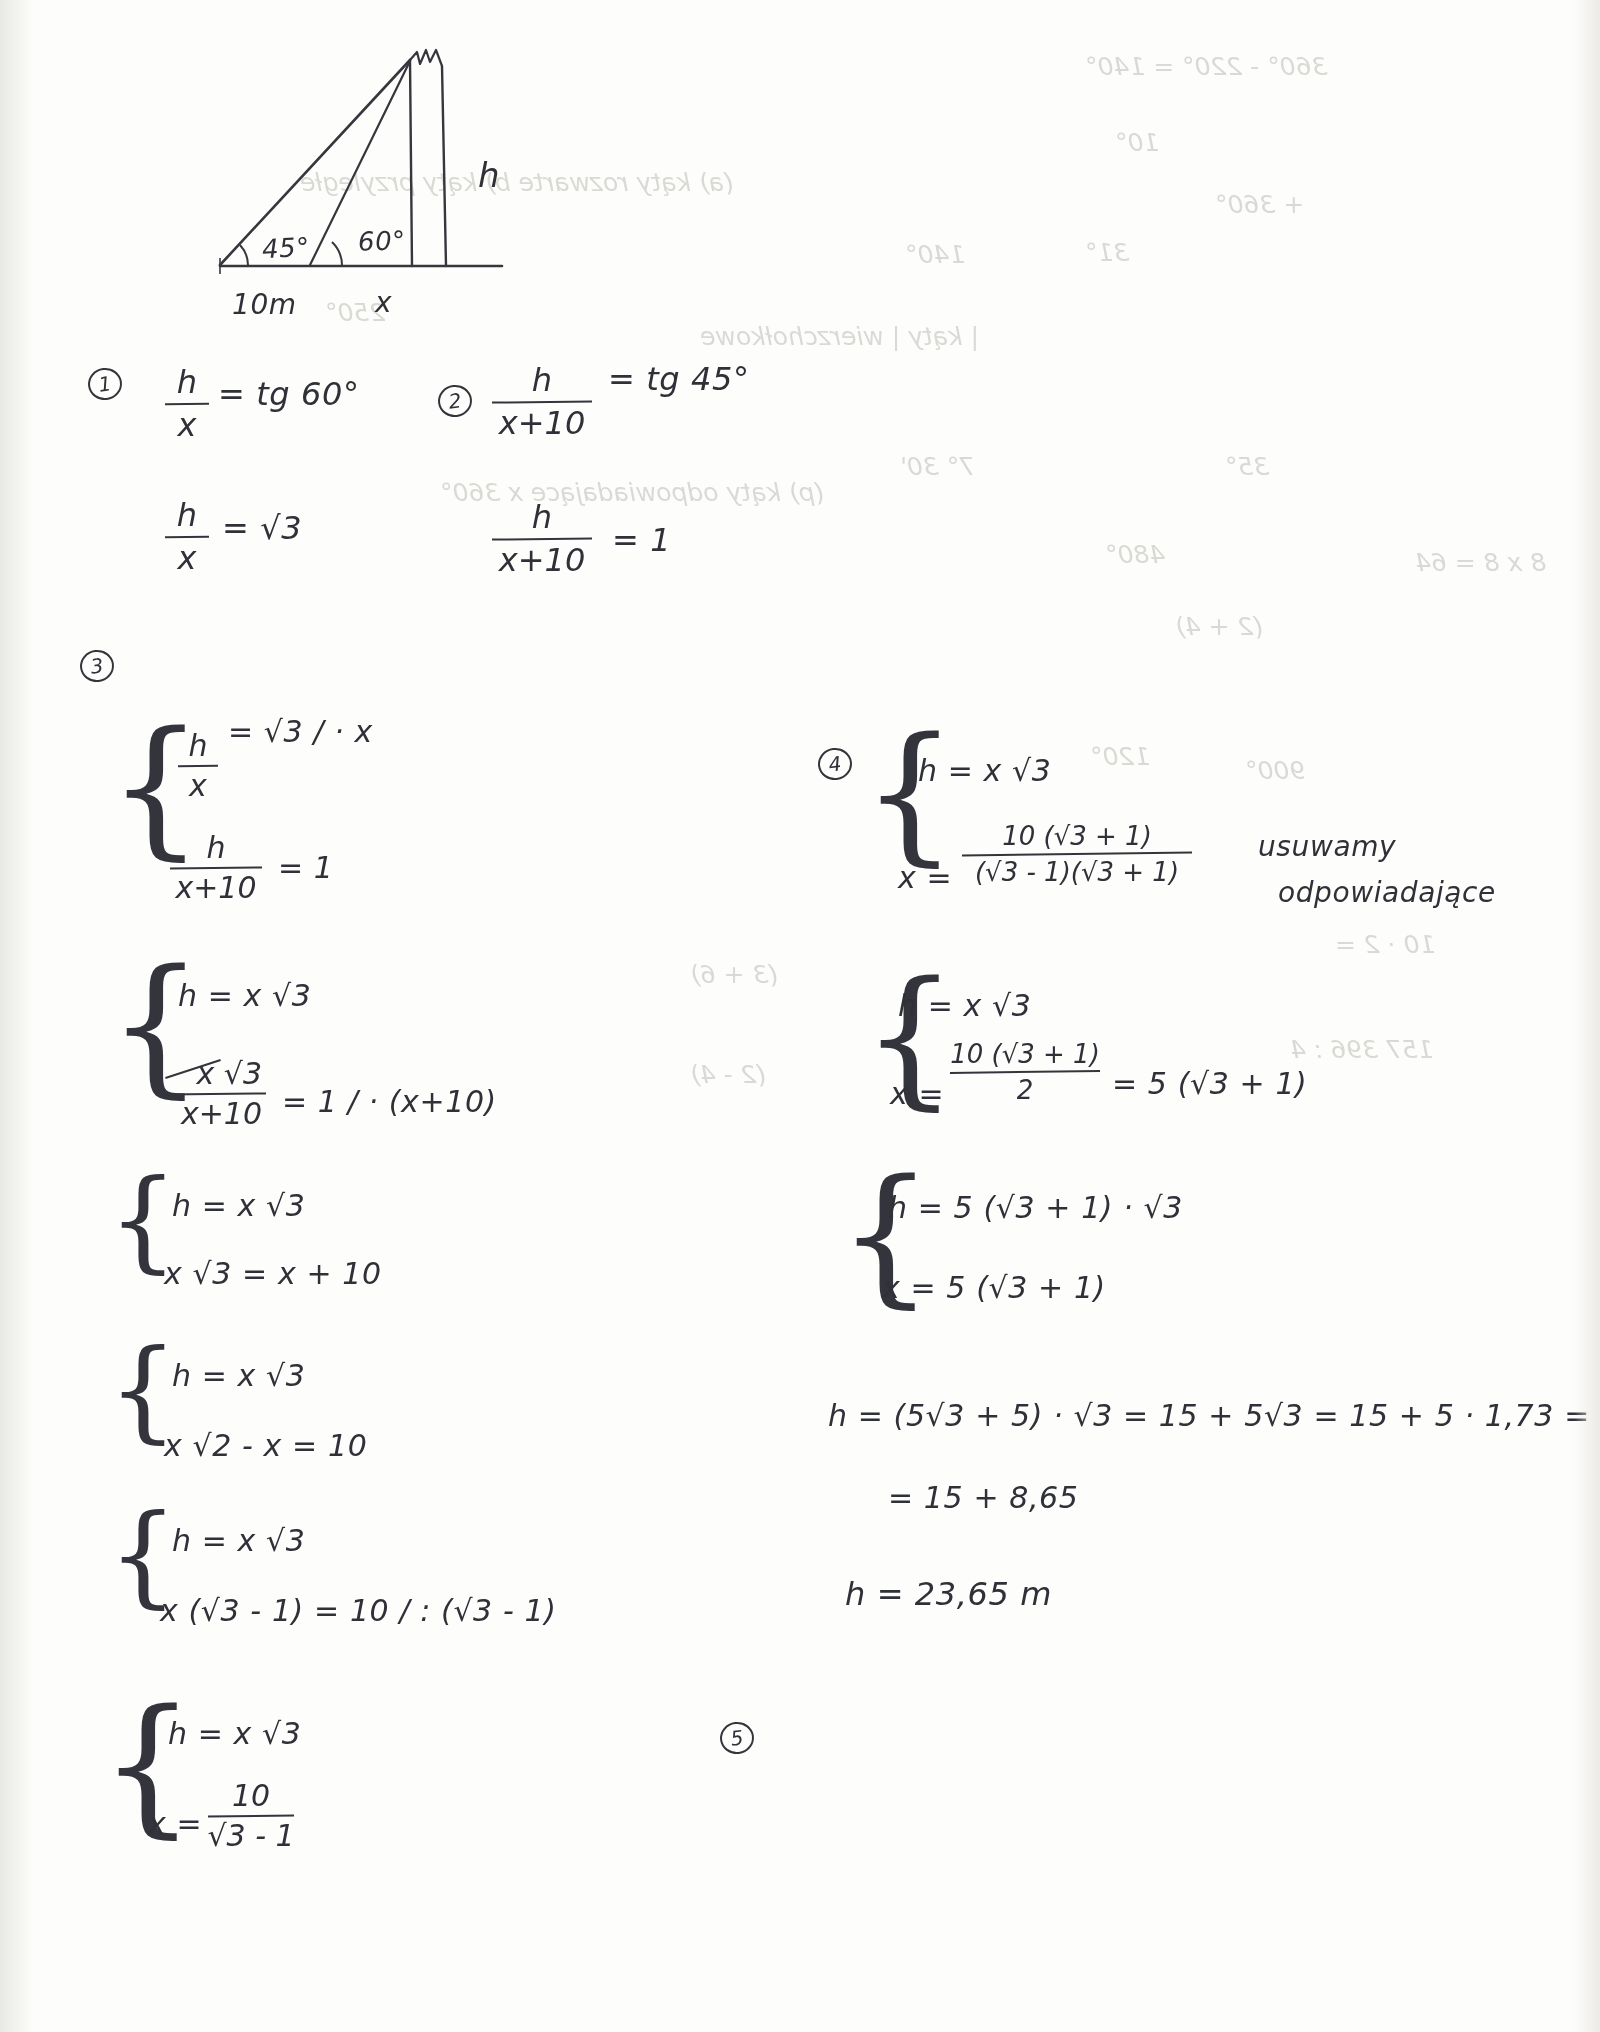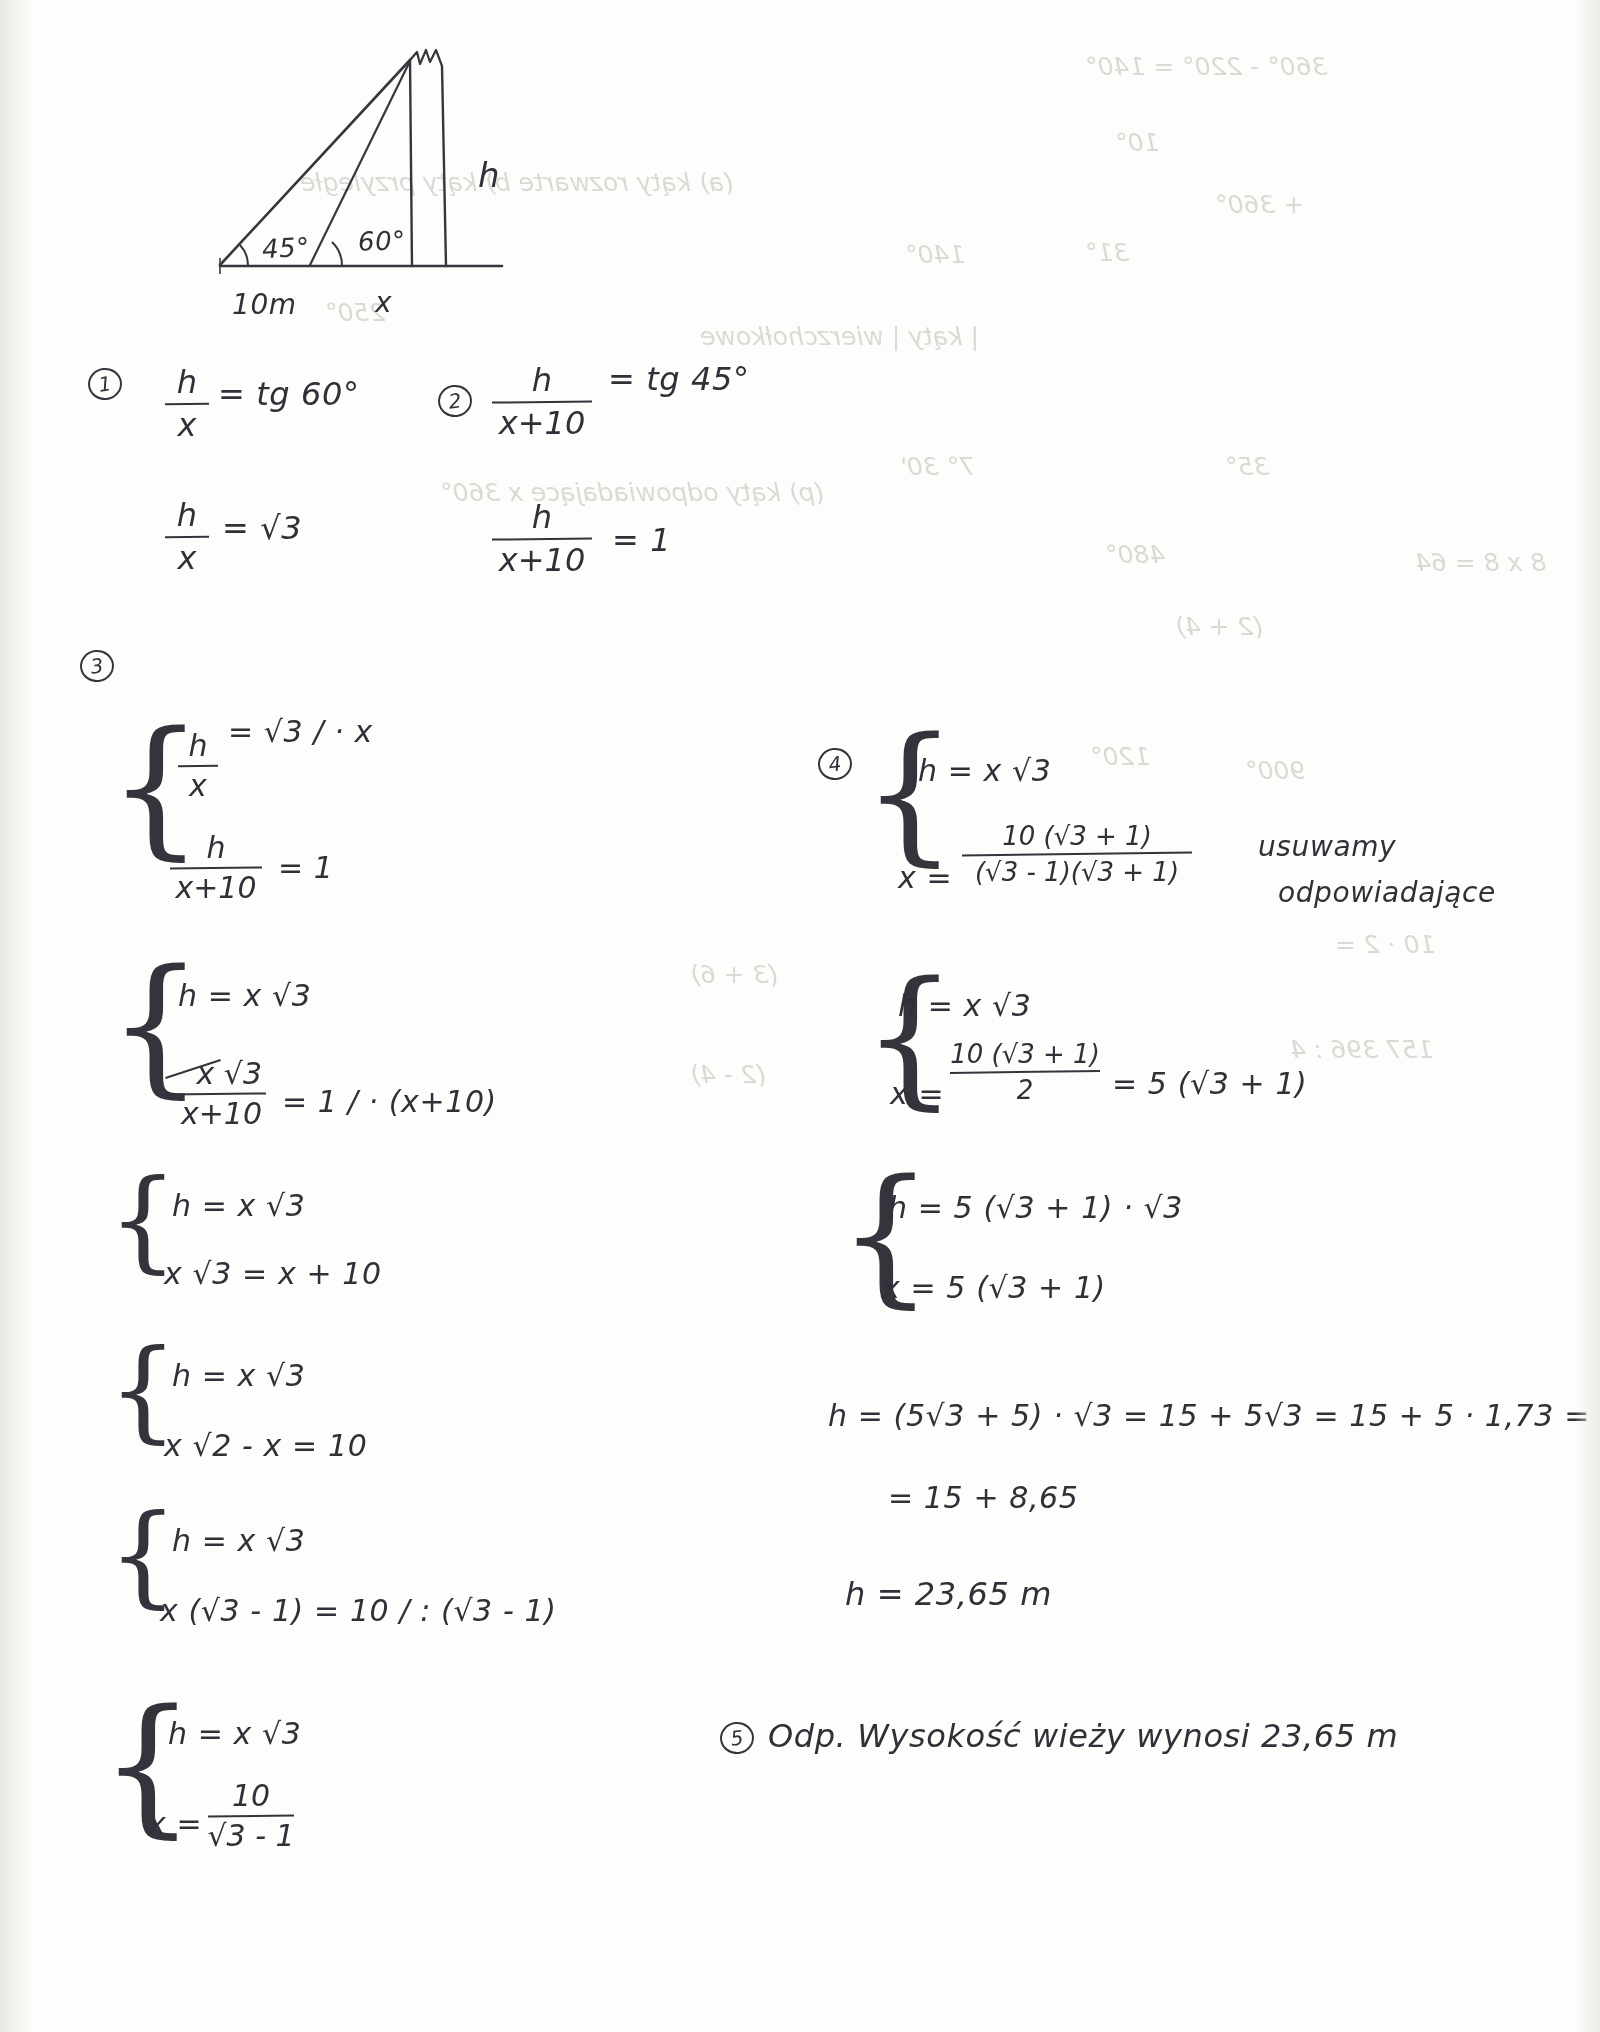--- a/index.html
+++ b/index.html
@@ -276,15 +276,14 @@
 
   <div class="brace tall" style="left:838px; top:1160px;">{</div>
   <div class="hw ink sz30" style="left:888px; top:1192px;">h = 5 (√3 + 1) · √3</div>
   <div class="hw ink sz30" style="left:882px; top:1272px;">x = 5 (√3 + 1)</div>
 
   <div class="hw ink sz30" style="left:828px; top:1400px;">h = (5√3 + 5) · √3 = 15 + 5√3 = 15 + 5 · 1,73 =</div>
   <div class="hw ink sz30" style="left:888px; top:1482px;">= 15 + 8,65</div>
   <div class="hw ink sz32" style="left:845px; top:1578px;">h = 23,65 m</div>
 
   <div class="circnum" style="left:720px; top:1722px;">5</div>
-  <div class="hw ink sz32" style="left:768px; top:1720px;">Odp. Wysokość wieży wynosi 23,65 m</div>
 
 </div>
 
 </body></html>

